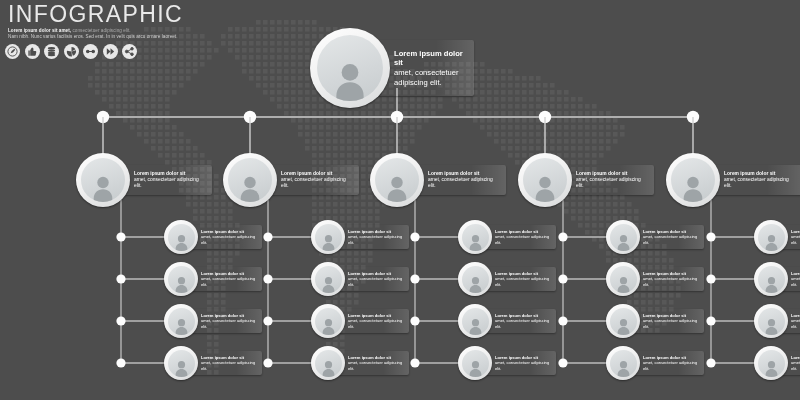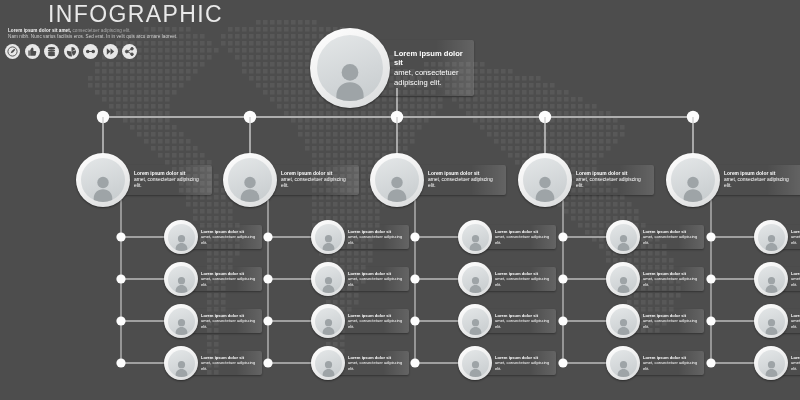--- a/index.html
+++ b/index.html
@@ -25,21 +25,20 @@
   #worldmap rect { fill: #585858; }
 
   
   #header { position: absolute; left: 8px; top: 2px; width: 320px; }
   #title {
     font-size: 23px;
     letter-spacing: 1.4px;
     color: #e9e9e9;
     font-weight: 400;
     line-height: 24px;
-    margin-left: 40px;
   }
   #subtitle-wrap { margin-top: 2px; width: 255px; }
   .sub-line { font-size: 4.6px; line-height: 6.4px; color: #cfcfcf; letter-spacing: .06px; }
   .sub-line b { color: #f3f3f3; font-weight: 700; }
   .sub-line .dim { color: #a9a9a9; }
 
   #iconrow { position: absolute; left: 5px; top: 44px; display: flex; gap: 4.5px; }
   .ic {
     width: 15px; height: 15px; border-radius: 50%;
     background: #e8e8e8;

